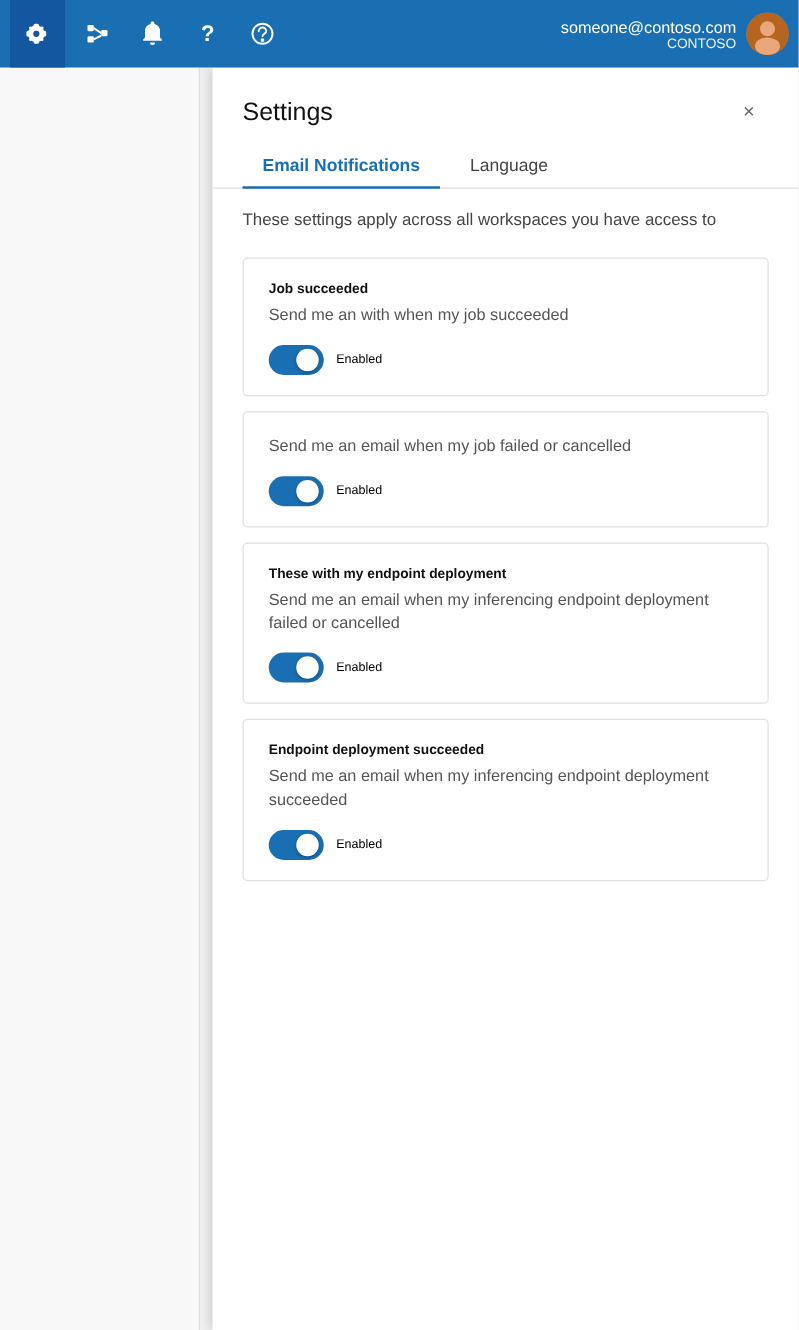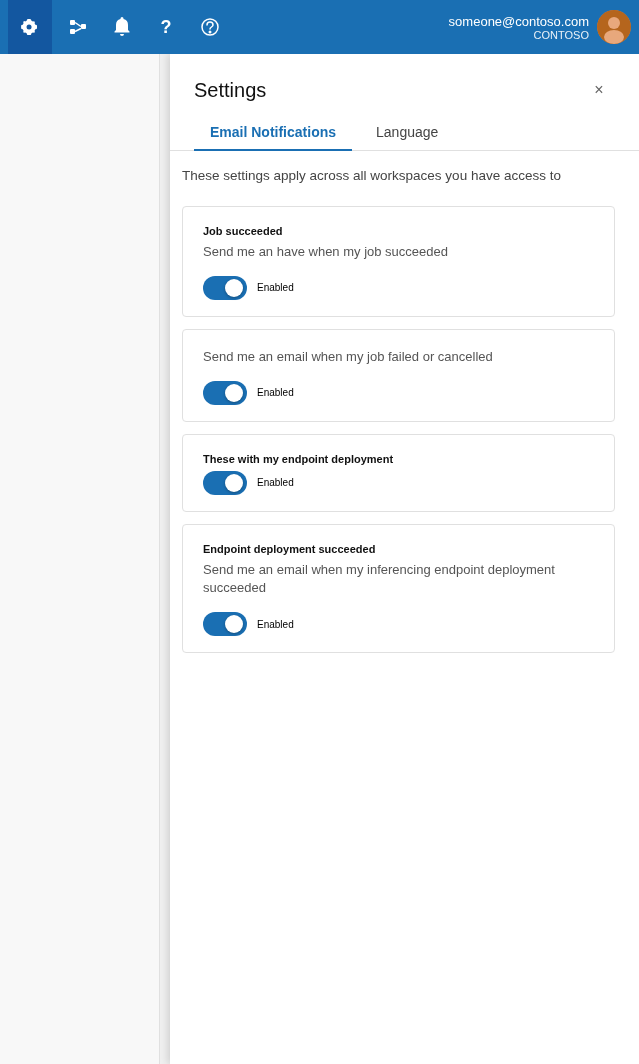--- a/index.html
+++ b/index.html
@@ -156,21 +156,21 @@
       bottom: -1px;
       left: 0; right: 0;
       height: 2px;
       background: #1a6fb3;
     }
 
     
     .panel-body {
       flex: 1;
       overflow-y: auto;
-      padding: 16px 24px 24px 12px;
+      padding: 16px 24px 24px 24px;
     }
 
     .settings-description {
       font-size: 13.5px;
       color: #444;
       margin-bottom: 20px;
       line-height: 1.4;
     }
 
     
@@ -301,21 +301,21 @@
       <span>Language</span>
     </div>
   </div>
 
   <div class="panel-body">
     <p class="settings-description">These settings apply across all workspaces you have access to</p>
 
     <div id="notifications-container">
         <div class="notification-card">
     <div class="notif-title">Job succeeded</div>
-    <div class="notif-desc">Send me an have when my job succeeded</div>
+    <div class="notif-desc">Send me an with when my job succeeded</div>
     <div class="toggle-row">
       <label class="toggle">
         <input type="checkbox" checked="" style="">
         <div class="toggle-track">
           <div class="toggle-thumb"></div>
         </div>
       </label>
       <span class="toggle-label">Enabled</span>
     </div>
   </div>
@@ -326,20 +326,21 @@
         <input type="checkbox" checked="" style="">
         <div class="toggle-track">
           <div class="toggle-thumb"></div>
         </div>
       </label>
       <span class="toggle-label">Enabled</span>
     </div>
   </div>
         <div class="notification-card">
     <div class="notif-title">These with my endpoint deployment</div>
+    <div class="notif-desc">Send me an email when my inferencing endpoint deployment failed or cancelled</div>
     <div class="toggle-row">
       <label class="toggle">
         <input type="checkbox" checked="" style="">
         <div class="toggle-track">
           <div class="toggle-thumb"></div>
         </div>
       </label>
       <span class="toggle-label">Enabled</span>
     </div>
   </div>

